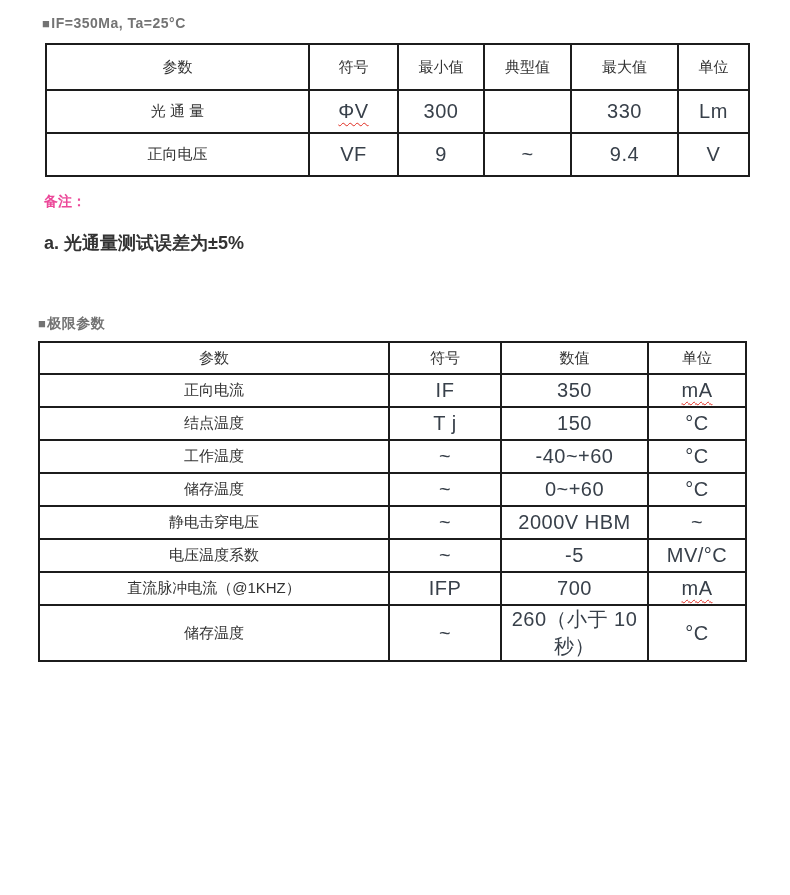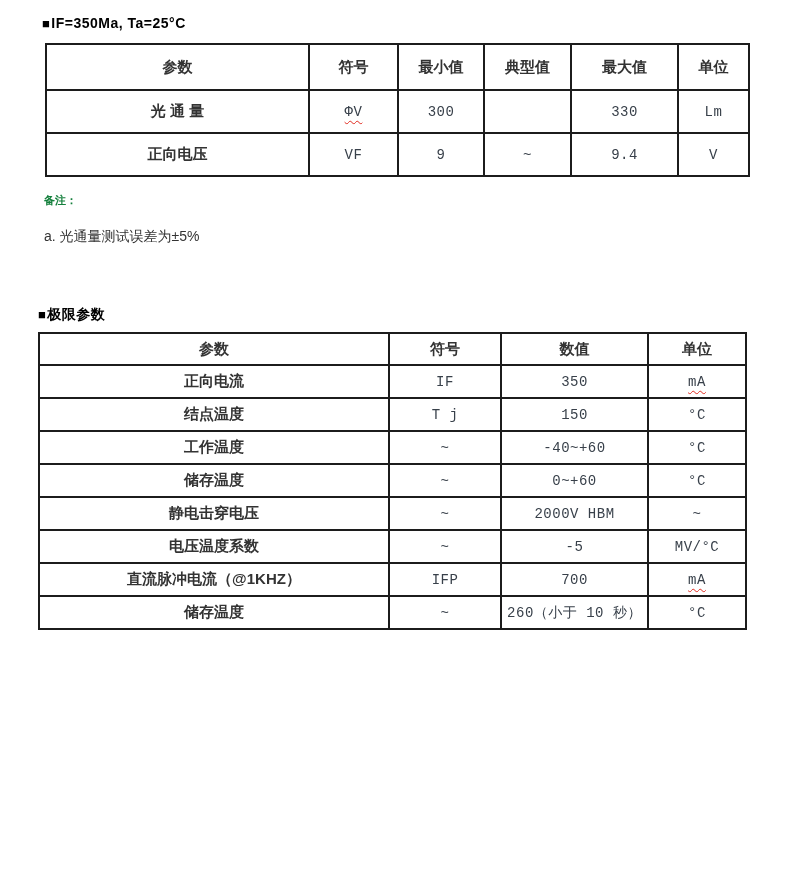--- a/index.html
+++ b/index.html
@@ -1,47 +1,47 @@
 <!DOCTYPE html>
 <html><head>
 <meta charset="utf-8">
 <style>
   html,body{margin:0;padding:0;background:#ffffff;}
   body{width:790px;height:895px;overflow:hidden;
        font-family:"Liberation Sans", sans-serif;color:#3b3b3b;}
   .page{position:relative;width:790px;height:895px;background:#fff;}
 
-  .sec-title{font-size:14px;font-weight:bold;color:#000000;letter-spacing:0.5px;}
+  .sec-title{font-size:14px;font-weight:bold;color:#737373;letter-spacing:0.5px;}
   .sec1{padding:15px 0 0 42px;}
   .sec2{padding:60px 17px 0 38px;}
   .sq{font-size:13px;margin-right:1px;}
 
   table{border-collapse:collapse;table-layout:fixed;}
   td{border:2px solid #1c1c1c;text-align:center;vertical-align:middle;
      overflow:hidden;padding:0 2px;}
 
   .t1{width:703px;margin:12px 0 0 45px;}
   .t1 .hr td{height:44px;}
   .t1 .r td{height:41px;}
 
   .t2{width:707px;margin:8px 0 0 38px;}
   .t2 .hr td{height:30px;}
   .t2 .r td{height:31px;}
 
-  .cn{font-size:15px;font-weight:bold;color:#333;}
-  .lat{font-size:14px;font-weight:normal;color:#38404a;letter-spacing:0.5px;font-family:Liberation Mono, monospace;}
+  .cn{font-size:15px;font-weight:normal;color:#333;}
+  .lat{font-size:20px;font-weight:normal;color:#38404a;letter-spacing:0.5px;}
 
   .sp{text-decoration:underline;text-decoration-style:wavy;
       text-decoration-color:#e02b20;text-decoration-thickness:1px;
       text-underline-offset:4px;}
   .gap{margin-left:6px;}
 
   .notes{margin:16px 0 0 44px;}
-  .notes .nt{font-size:11px;font-weight:bold;color:#15803d;}
-  .notes .ni{font-size:14px;font-weight:normal;color:#333;margin-top:20px;}
+  .notes .nt{font-size:14px;font-weight:bold;color:#ec4899;}
+  .notes .ni{font-size:18px;font-weight:bold;color:#333;margin-top:20px;}
 </style>
 </head>
 <body>
 
 <div class="page">
 
   <div class="sec-title sec1">
     <span class="sq">■</span><span>IF=350Ma, Ta=25°C</span>
   </div>
 

